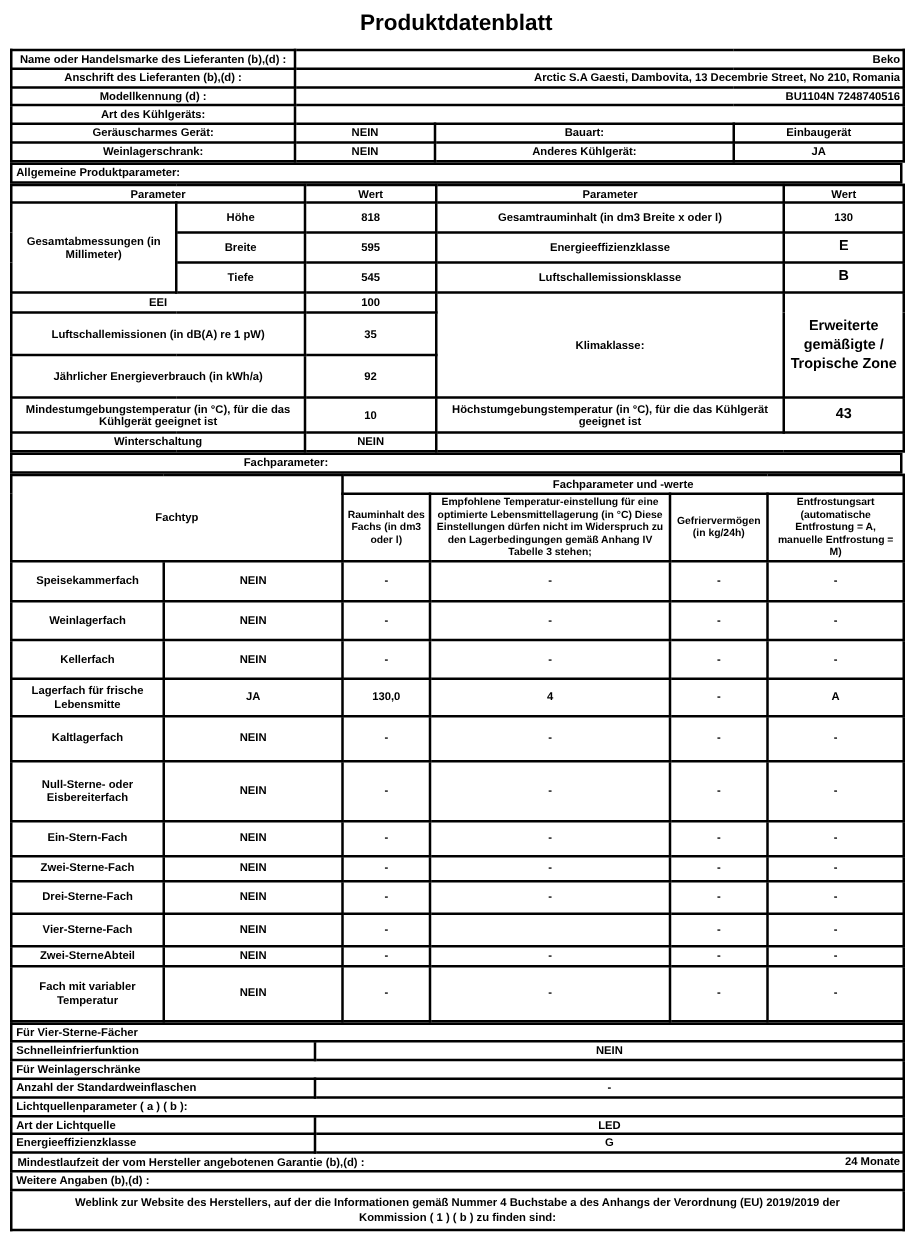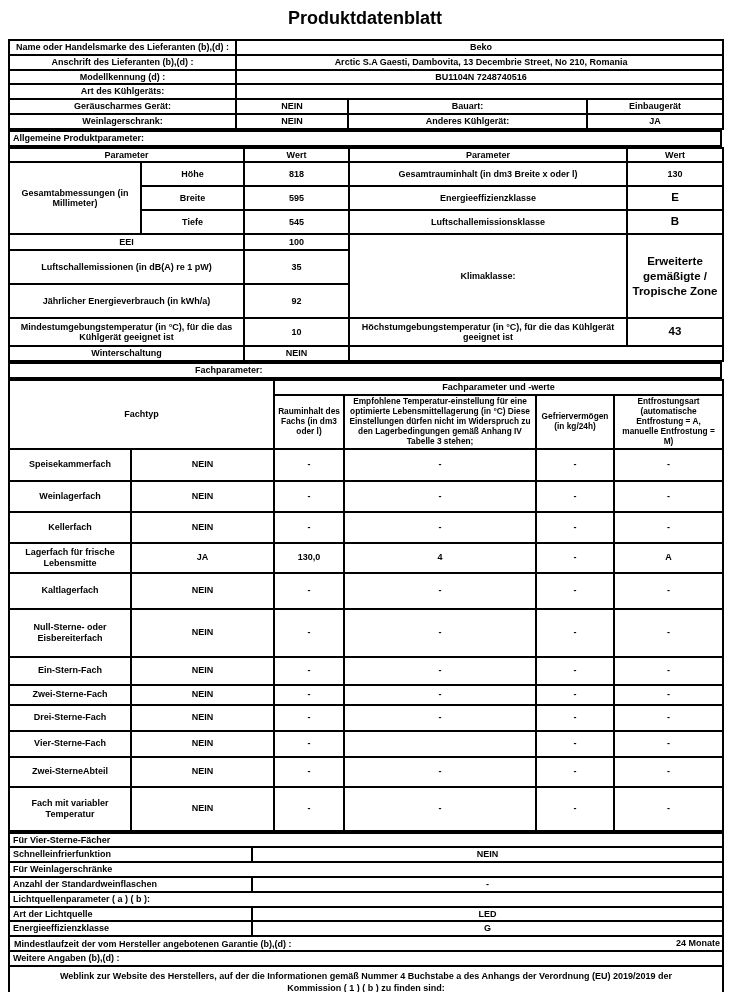--- a/index.html
+++ b/index.html
@@ -10,21 +10,21 @@
     font-weight: 700; color: #000;
   }
   .page { padding: 3px 8px 0 8px; }
   .title { text-align: center; font-size: 18px; padding: 5px 0 10px 0; }
   table { border-collapse: collapse; table-layout: fixed; width: 714px; }
   td {
     border: 2px solid #000; font-size: 9px; line-height: 1.2;
     padding: 1px 2px; text-align: center; vertical-align: middle;
     overflow: hidden; word-wrap: break-word;
   }
-  .val-left { text-align: center; padding-left: 5px; }
+  .val-left { text-align: right; padding-left: 5px; }
   .bar { text-align: left; padding-left: 3px; margin-left: 47px; }
   .secbar {
     border: 2px solid #000; width: 714px; font-size: 9px;
     padding: 1px 3px; line-height: 1.2;
   }
   .indent { padding-left: 185px; }
   .big { font-size: 11.5px; }
   .big2 { font-size: 11.5px; line-height: 1.3; }
   .hdr2 td { font-size: 8.3px; line-height: 1.2; padding: 1px 3px; }
   .weblink { padding: 3px 26px; line-height: 1.35; }
@@ -240,21 +240,21 @@
       <td>-</td>
     </tr>
     <tr style="height:26px">
       <td>Vier-Sterne-Fach</td>
       <td>NEIN</td>
       <td>-</td>
       <td></td>
       <td>-</td>
       <td>-</td>
     </tr>
-    <tr style="height:30px">
+    <tr style="height:16px">
       <td>Zwei-SterneAbteil</td>
       <td>NEIN</td>
       <td>-</td>
       <td>-</td>
       <td>-</td>
       <td>-</td>
     </tr>
     <tr style="height:44px">
       <td>Fach mit variabler Temperatur</td>
       <td>NEIN</td>

